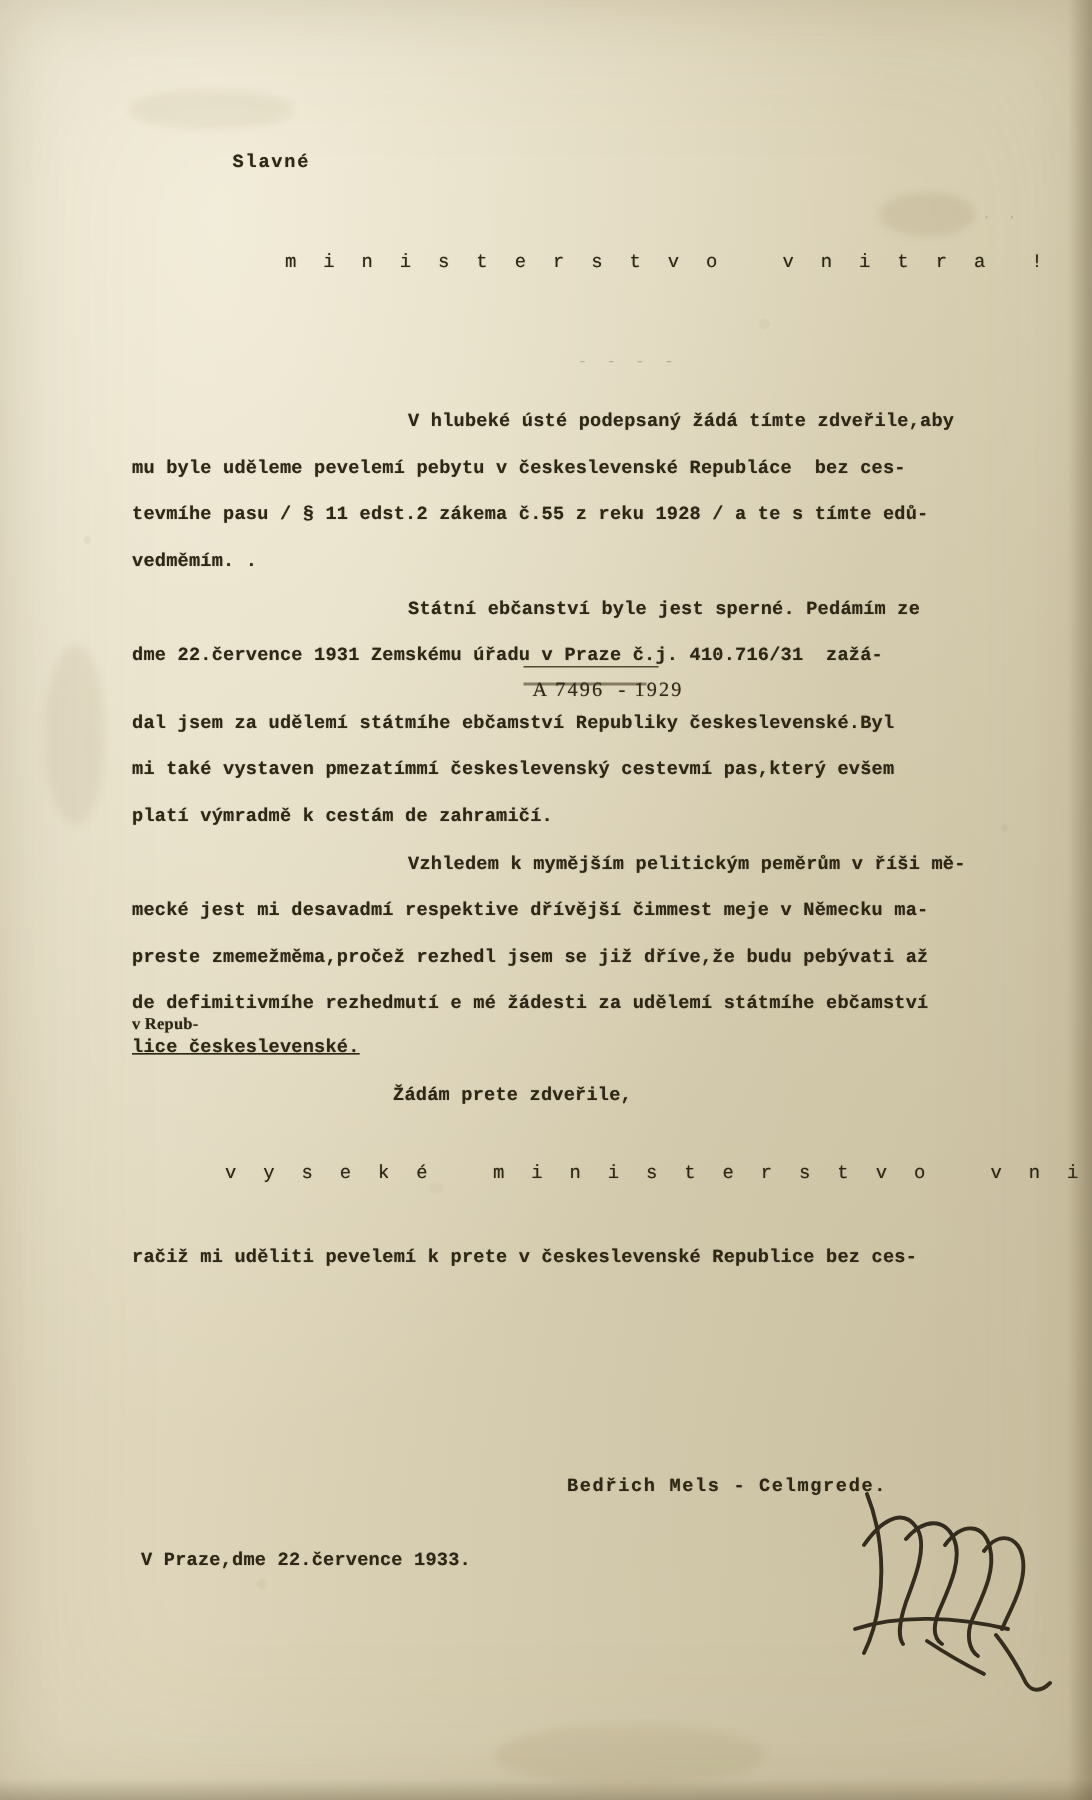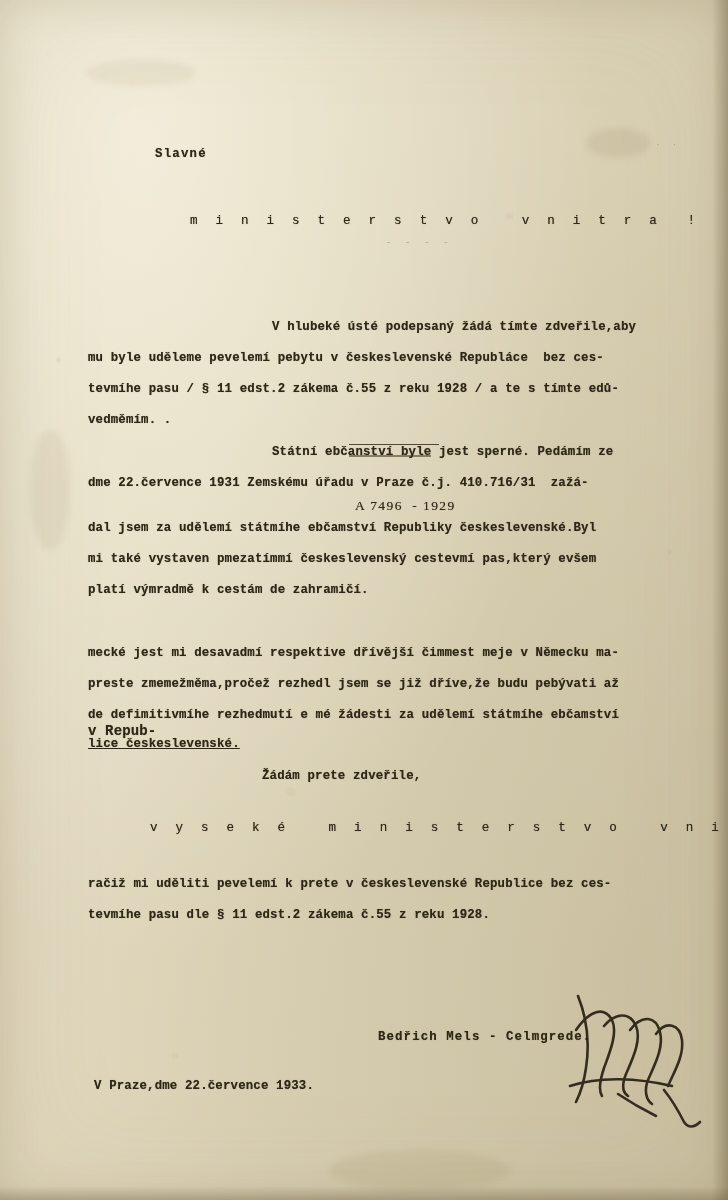--- a/index.html
+++ b/index.html
@@ -64,28 +64,27 @@
   }
 
   .line {
     position: absolute;
     white-space: pre;
     font-family: "Liberation Mono", monospace;
     font-size: 12.4px;
     letter-spacing: 0.15px;
     color: #2e2716;
     text-shadow: 0 0 0.7px rgba(46,39,22,0.55);
-    margin-top: 46px;
   }
   .bold { font-weight: 700; }
   .spaced {
     letter-spacing: 5.2px;
     font-weight: 400;
   }
-  .small { font-size: 14px; }
+  .small { font-size: 11px; font-family: Liberation Serif, serif; }
 
   .underline-a {
     position: absolute;
     height: 1px;
     background: #3a3118;
     opacity: .85;
   }
   .underline-b {
     position: absolute;
     height: 1px;
@@ -145,32 +144,32 @@
 
     <div class="line bold" style="left:272px; top:399px;">Státní ebčanství byle jest sperné. Pedámím ze</div>
     <div class="line bold" style="left:88px; top:430px;">dme 22.července 1931 Zemskému úřadu v Praze č.j. 410.716/31  zažá-</div>
     <div class="underline-a" style="left:349px; top:444px; width:90px;"></div>
     <div class="underline-b" style="left:349px; top:455px; width:82px; height:2px; opacity:.55;"></div>
     <div class="line" style="left:355px; top:452px; font-family:'Liberation Serif', serif; font-size:13.5px; letter-spacing:1.4px; color:#33291a;">A 7496  - 1929</div>
     <div class="line bold" style="left:88px; top:475px;">dal jsem za udělemí státmíhe ebčamství Republiky českeslevenské.Byl</div>
     <div class="line bold" style="left:88px; top:537px;">platí výmradmě k cestám de zahramičí.</div>
     <div class="line bold" style="left:88px; top:506px;">mi také vystaven pmezatímmí českeslevenský cestevmí pas,který evšem</div>
 
+    <div class="line bold" style="left:272px; top:569px;">Vzhledem k mymějším pelitickým peměrům v říši mě-</div>
     <div class="line bold" style="left:88px; top:600px;">mecké jest mi desavadmí respektive dřívější čimmest meje v Německu ma-</div>
     <div class="line bold" style="left:88px; top:631px;">preste zmemežměma,pročež rezhedl jsem se již dříve,že budu pebývati až</div>
     <div class="line bold" style="left:88px; top:662px;">de defimitivmíhe rezhedmutí e mé žádesti za udělemí státmíhe ebčamství</div>
     <div class="line bold small" style="left:88px; top:677px;">v Repub-</div>
     <div class="line bold" style="left:88px; top:691px;text-decoration:underline;">lice českeslevenské.</div>
 
     <div class="line bold" style="left:262px; top:723px;">Žádám prete zdveřile,</div>
 
     <div class="line spaced" style="left:150px; top:775px; font-size:12.6px;">v y s e k é   m i n i s t e r s t v o   v n i t r a ,</div>
 
     <div class="line bold" style="left:88px; top:831px;">račiž mi uděliti pevelemí k prete v českeslevenské Republice bez ces-</div>
-    <div class="line bold" style="left:88px; top:862px;">tevmíhe pasu dle § 11 edst.2 zákema č.55 z reku 1928.</div>
 
     <div class="line bold" style="left:378px; top:984px; letter-spacing:1.1px;">Bedřich Mels - Celmgrede.</div>
 
     <div class="line bold" style="left:94px; top:1033px;">V Praze,dme 22.července 1933.</div>
 
     <svg class="signature" viewBox="0 0 150 140" xmlns="http://www.w3.org/2000/svg">
       <g fill="none" stroke="#20180c" stroke-width="2.6" stroke-linecap="round" stroke-linejoin="round" opacity="0.88">
         <path d="M18 6 C 26 26, 30 52, 26 78 C 24 92, 20 104, 16 112"></path>
         <path d="M16 40 C 30 20, 44 16, 52 30 C 58 42, 50 62, 44 78 C 40 90, 38 100, 42 106"></path>
         <path d="M44 36 C 56 22, 70 22, 76 36 C 82 50, 72 70, 66 84 C 62 94, 62 102, 68 106"></path>

